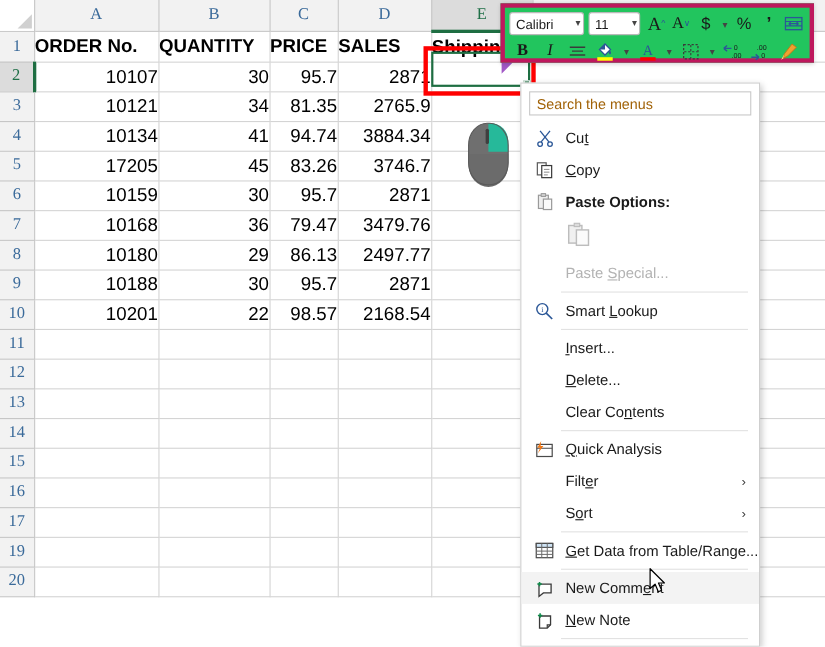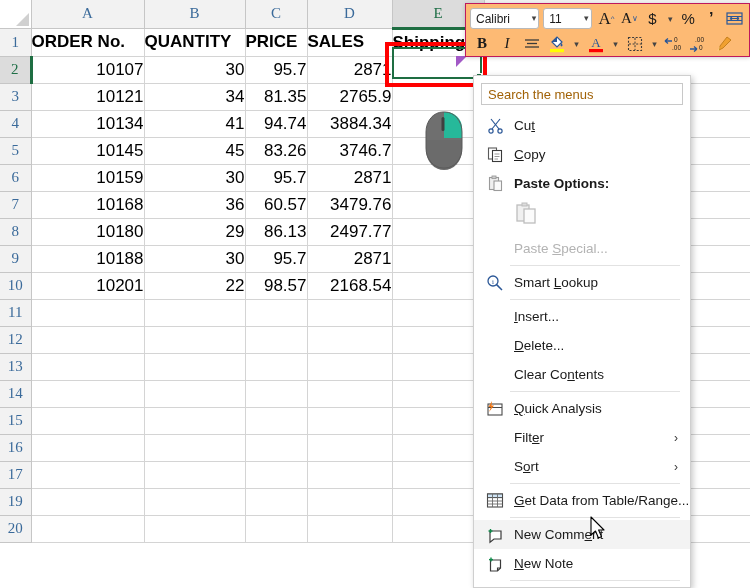--- a/index.html
+++ b/index.html
@@ -108,24 +108,24 @@
     border-left: 11px solid #a259c6;
     border-bottom: 11px solid transparent;
   }
 
   
   .mouse-gfx { position: absolute; left: 424px; top: 110px; width: 40px; height: 60px; }
 
   
   .mini-toolbar {
     position: absolute;
-    left: 465px; top: 3px;
+    left: 455px; top: 3px;
     width: 285px; height: 54px;
-    background: #fdba74;
-    border: 1px solid #be185d;
+    background: #22c55e;
+    border: 4px solid #be185d;
     box-shadow: 0 1px 4px rgba(0,0,0,.18);
     padding: 2px 4px;
   }
   .mt-row { display: flex; align-items: center; height: 25px; gap: 1px; }
   .mt-combo {
     display: flex; align-items: center;
     border: 1px solid #b9b9b9; border-radius: 3px;
     height: 21px; background: #fff;
     padding: 0 2px 0 5px;
     margin-right: 3px;
@@ -256,41 +256,41 @@
             <td class="rowhead">4</td>
             <td class="cell num">10134</td>
             <td class="cell num">41</td>
             <td class="cell num">94.74</td>
             <td class="cell num">3884.34</td>
             <td class="cell num"></td>
             <td class="cell"></td>
           </tr>
           <tr>
             <td class="rowhead">5</td>
-            <td class="cell num">10145</td>
+            <td class="cell num">17205</td>
             <td class="cell num">45</td>
             <td class="cell num">83.26</td>
             <td class="cell num">3746.7</td>
             <td class="cell num"></td>
             <td class="cell"></td>
           </tr>
           <tr>
             <td class="rowhead">6</td>
             <td class="cell num">10159</td>
             <td class="cell num">30</td>
             <td class="cell num">95.7</td>
             <td class="cell num">2871</td>
             <td class="cell num"></td>
             <td class="cell"></td>
           </tr>
           <tr>
             <td class="rowhead">7</td>
             <td class="cell num">10168</td>
             <td class="cell num">36</td>
-            <td class="cell num">60.57</td>
+            <td class="cell num">79.47</td>
             <td class="cell num">3479.76</td>
             <td class="cell num"></td>
             <td class="cell"></td>
           </tr>
           <tr>
             <td class="rowhead">8</td>
             <td class="cell num">10180</td>
             <td class="cell num">29</td>
             <td class="cell num">86.13</td>
             <td class="cell num">2497.77</td>

